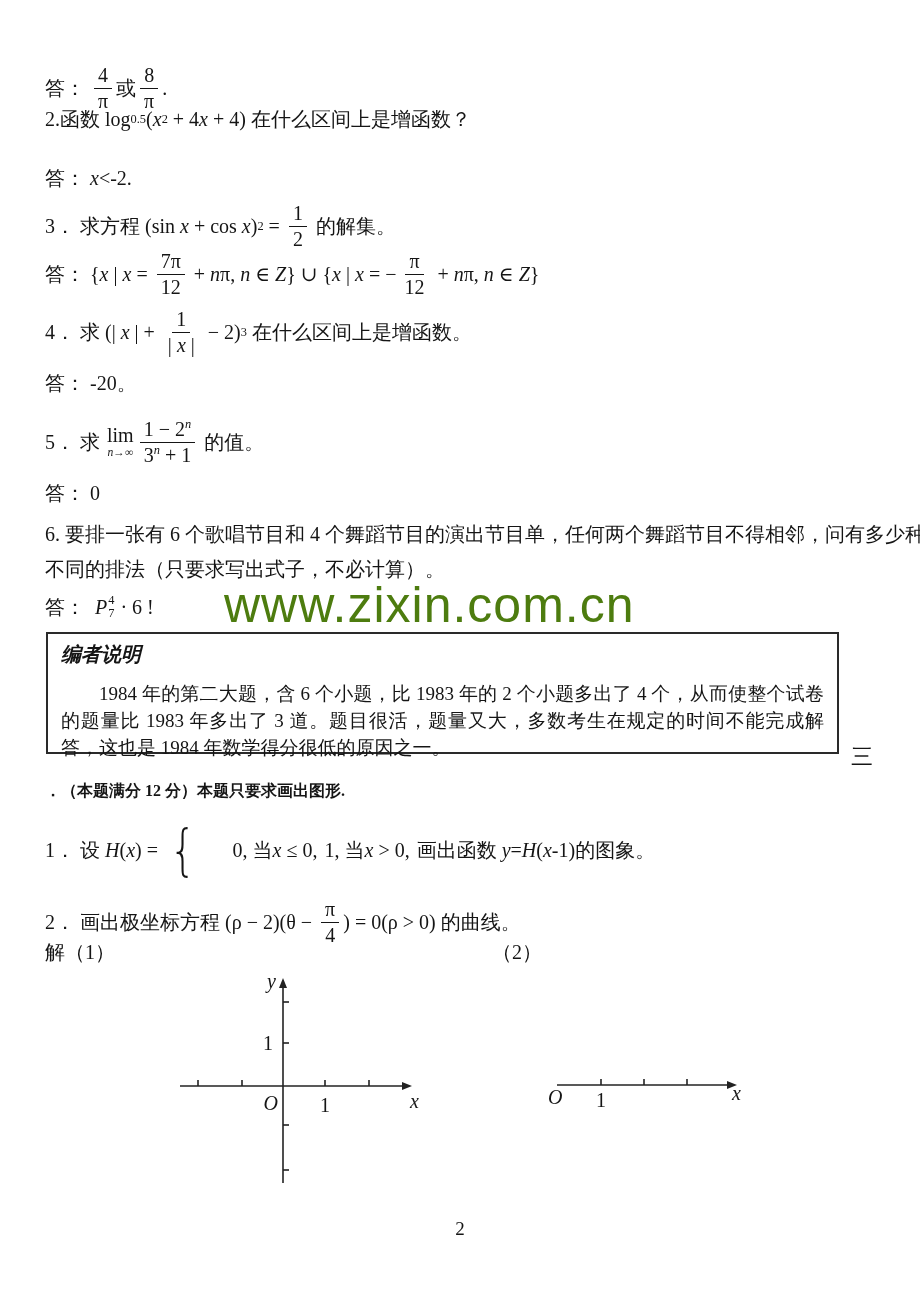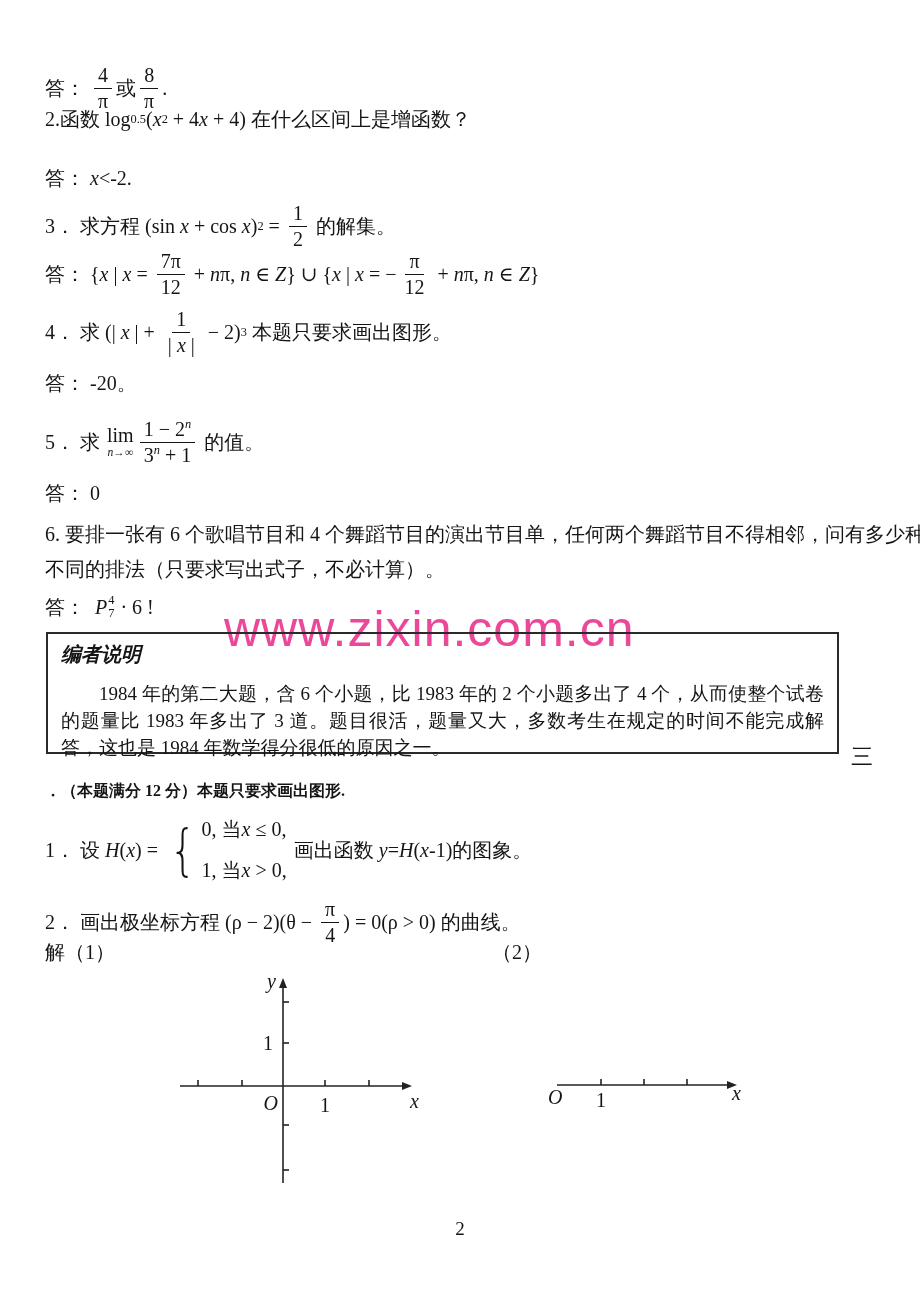--- a/index.html
+++ b/index.html
@@ -31,25 +31,25 @@
   .under .ubot{font-size:0.58em;margin-top:2px;}
   .supsub{
     display:inline-flex;flex-direction:column;align-items:flex-start;
     font-size:0.62em;line-height:1.05;vertical-align:middle;margin:0 1px;
   }
   .cases{display:inline-flex;align-items:center;margin:0 2px;}
   .cases .brace{
     font-family:"DejaVu Sans",sans-serif;font-size:56px;font-weight:200;
     line-height:0.85;transform:scaleX(0.75);margin-right:1px;
   }
-  .cases .rows{display:flex;flex-direction:column;gap:16px;}
+  .cases .rows{display:flex;flex-direction:row;gap:7px;margin-left:31px;}
   #watermark{
-    position:absolute;left:224px;top:600px;z-index:0;
+    position:absolute;left:224px;top:576px;z-index:0;
     font-family:"Liberation Sans","DejaVu Sans",sans-serif;
-    font-size:50px;letter-spacing:1px;color:#ec4899;white-space:pre;
+    font-size:50px;letter-spacing:1px;color:#4d7c0f;white-space:pre;
   }
   #editor-box{
     position:absolute;left:46px;top:632px;width:763px;height:104px;z-index:1;
     border:2px solid #2a2a2a;background:transparent;
     padding:7px 13px;
   }
   #editor-box .box-title{font-weight:bold;font-size:20px;font-family:"Liberation Sans","DejaVu Sans",sans-serif;font-style:italic;}
   #editor-box .box-body{
     margin-top:12px;font-size:19px;line-height:27px;
     text-indent:2em;text-align:justify;
@@ -64,21 +64,21 @@
 </head>
 <body>
 
 <div id="watermark">www.zixin.com.cn</div>
 
 <div class="mline" style="top:60px;height:56px;"><span class="mt">答： </span><span class="frac"><span class="num">4</span><span class="den">π</span></span><span class="mt">或</span><span class="frac"><span class="num">8</span><span class="den">π</span></span><span class="mt">.</span></div>
 <div class="mline" style="top:107px;"><span class="mt">2.函数 log</span><sub>0.5</sub><span class="mt">(</span><span class="mi">x</span><sup>2</sup><span class="mt"> + 4</span><span class="mi">x</span><span class="mt"> + 4) 在什么区间上是增函数？</span></div>
 <div class="mline" style="top:166px;"><span class="mt">答： </span><span class="mi">x</span><span class="mt">&lt;-2.</span></div>
 <div class="mline" style="top:200px;height:52px;"><span class="mt">3． 求方程 (sin </span><span class="mi">x</span><span class="mt"> + cos </span><span class="mi">x</span><span class="mt">)</span><sup>2</sup><span class="mt"> = </span><span class="frac"><span class="num">1</span><span class="den">2</span></span><span class="mt"> 的解集。</span></div>
 <div class="mline" style="top:248px;height:52px;"><span class="mt">答： {</span><span class="mi">x</span><span class="mt"> | </span><span class="mi">x</span><span class="mt"> = </span><span class="frac"><span class="num">7π</span><span class="den">12</span></span><span class="mt"> + </span><span class="mi">n</span><span class="mt">π, </span><span class="mi">n</span><span class="mt"> ∈ </span><span class="mi">Z</span><span class="mt">} ∪ {</span><span class="mi">x</span><span class="mt"> | </span><span class="mi">x</span><span class="mt"> = −</span><span class="frac"><span class="num">π</span><span class="den">12</span></span><span class="mt"> + </span><span class="mi">n</span><span class="mt">π, </span><span class="mi">n</span><span class="mt"> ∈ </span><span class="mi">Z</span><span class="mt">}</span></div>
-<div class="mline" style="top:303px;height:58px;"><span class="mt">4． 求 (| </span><span class="mi">x</span><span class="mt"> | + </span><span class="frac"><span class="num">1</span><span class="den"><span class="mt">| </span><span class="mi">x</span><span class="mt"> |</span></span></span><span class="mt"> − 2)</span><sup>3</sup><span class="mt"> 本题只要求画出图形。</span></div>
+<div class="mline" style="top:303px;height:58px;"><span class="mt">4． 求 (| </span><span class="mi">x</span><span class="mt"> | + </span><span class="frac"><span class="num">1</span><span class="den"><span class="mt">| </span><span class="mi">x</span><span class="mt"> |</span></span></span><span class="mt"> − 2)</span><sup>3</sup><span class="mt"> 在什么区间上是增函数。</span></div>
 <div class="plain" style="top:370px;">答： -20。</div>
 <div class="mline" style="top:413px;height:58px;"><span class="mt">5． 求 </span><span class="under"><span class="utop">lim</span><span class="ubot"><span class="mi">n</span><span class="mt">→∞</span></span></span><span class="frac"><span class="num"><span class="mt">1 − 2</span><sup><span class="mi">n</span></sup></span><span class="den"><span class="mt">3</span><sup><span class="mi">n</span></sup><span class="mt"> + 1</span></span></span><span class="mt"> 的值。</span></div>
 <div class="plain" style="top:480px;">答： 0</div>
 <div class="plain" style="top:521px;">6. 要排一张有 6 个歌唱节目和 4 个舞蹈节目的演出节目单，任何两个舞蹈节目不得相邻，问有多少种</div>
 <div class="plain" style="top:556px;">不同的排法（只要求写出式子，不必计算）。</div>
 <div class="mline" style="top:590px;height:34px;"><span class="mt">答：  </span><span class="mi">P</span><span class="supsub"><span>4</span><span>7</span></span><span class="mt"> · 6 !</span></div>
 
 <div id="editor-box">
   <div class="box-title">编者说明</div>
   <div class="box-body">1984 年的第二大题，含 6 个小题，比 1983 年的 2 个小题多出了 4 个，从而使整个试卷的题量比 1983 年多出了 3 道。题目很活，题量又大，多数考生在规定的时间不能完成解答，这也是 1984 年数学得分很低的原因之一。</div>

